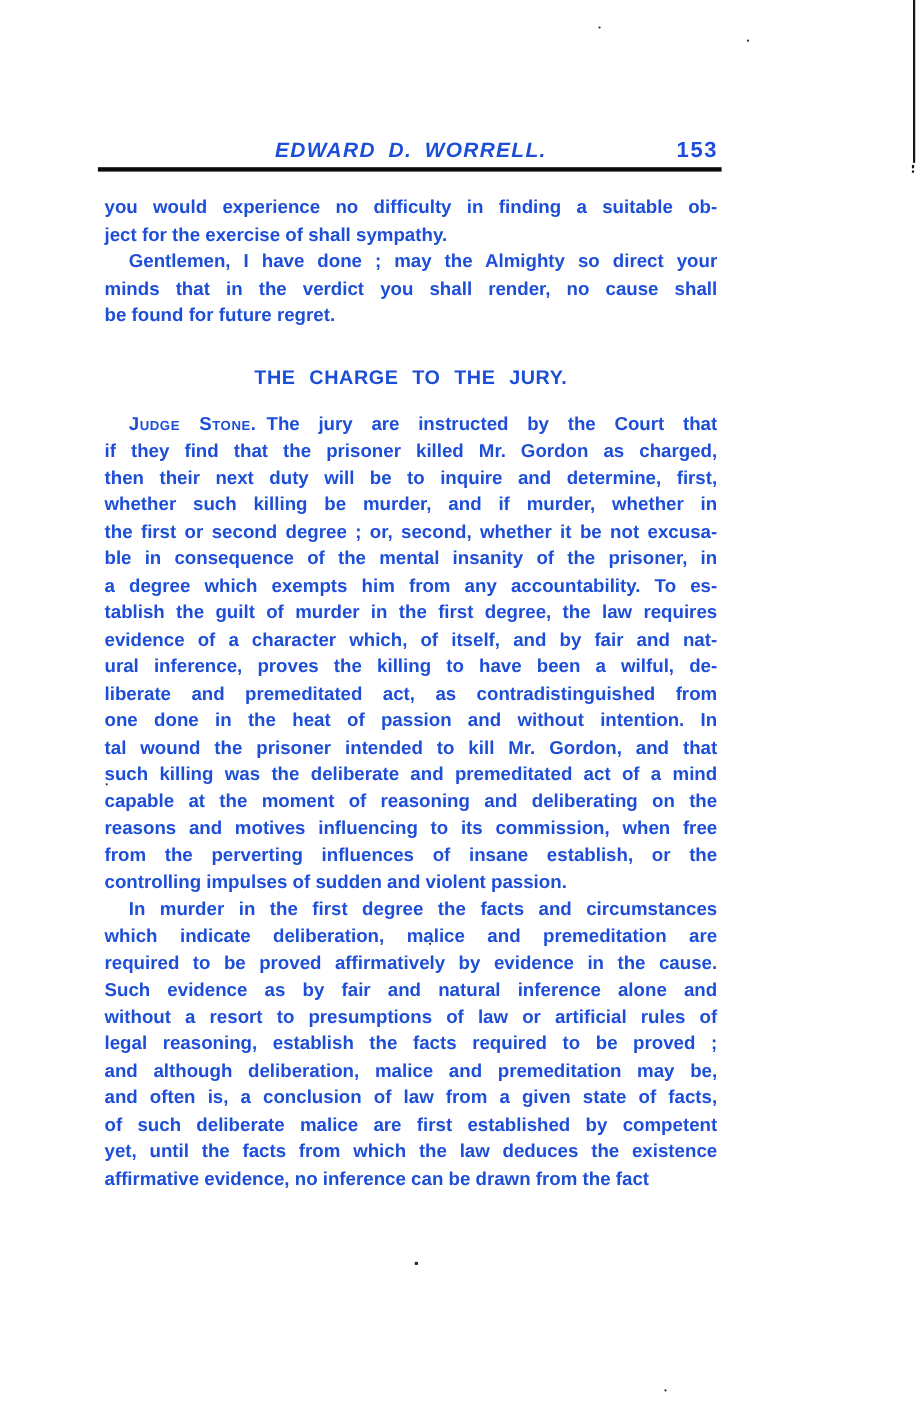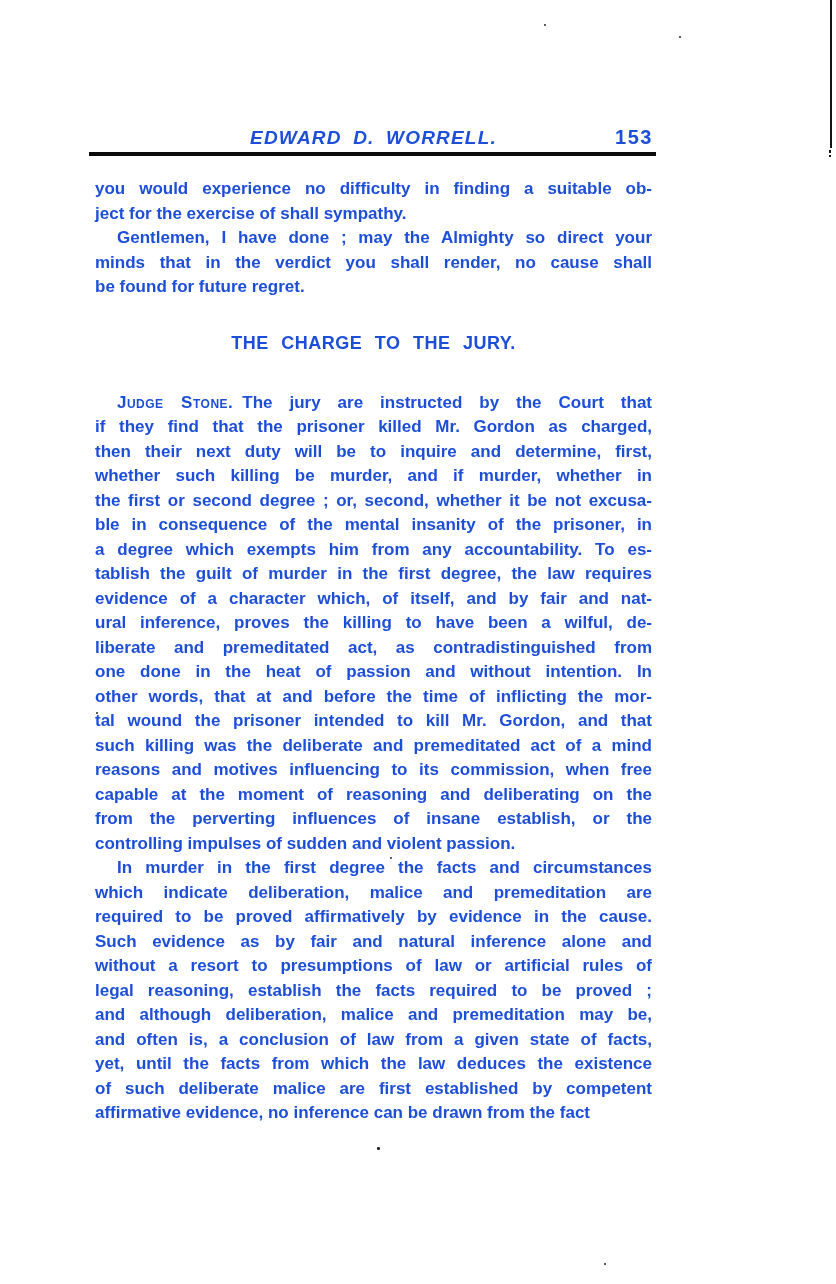--- a/index.html
+++ b/index.html
@@ -46,21 +46,21 @@
   .line {
     height: 24.5px;
     text-align: justify;
     text-align-last: justify;
   }
   .line.last { text-align-last: left; }
   .para.indent .line:first-child { text-indent: 22px; }
   .section-heading {
     height: 25px;
     margin-top: 31px;
-    margin-bottom: 35px;
+    margin-bottom: 18px;
     text-align: center;
     font-size: 18px;
     letter-spacing: 0.5px;
     word-spacing: 7px;
     line-height: 25px;
   }
   .sc {
     font-variant: small-caps;
     letter-spacing: 0.5px;
     margin-right: 9px;
@@ -101,40 +101,39 @@
         <div class="line">then their next duty will be to inquire and determine, first,</div>
         <div class="line">whether such killing be murder, and if murder, whether in</div>
         <div class="line">the first or second degree ; or, second, whether it be not excusa-</div>
         <div class="line">ble in consequence of the mental insanity of the prisoner, in</div>
         <div class="line">a degree which exempts him from any accountability. To es-</div>
         <div class="line">tablish the guilt of murder in the first degree, the law requires</div>
         <div class="line">evidence of a character which, of itself, and by fair and nat-</div>
         <div class="line">ural inference, proves the killing to have been a wilful, de-</div>
         <div class="line">liberate and premeditated act, as contradistinguished from</div>
         <div class="line">one done in the heat of passion and without intention. In</div>
-        <div class="line">other words, that at and before the time of inflicting the mor-</div>
         <div class="line">tal wound the prisoner intended to kill Mr. Gordon, and that</div>
         <div class="line">such killing was the deliberate and premeditated act of a mind</div>
+        <div class="line">capable at the moment of reasoning and deliberating on the</div>
         <div class="line">reasons and motives influencing to its commission, when free</div>
-        <div class="line">capable at the moment of reasoning and deliberating on the</div>
         <div class="line">from the perverting influences of insane establish, or the</div>
         <div class="line last">controlling impulses of sudden and violent passion.</div>
       </div>
 
     <div class="para indent">
         <div class="line">In murder in the first degree the facts and circumstances</div>
         <div class="line">which indicate deliberation, malice and premeditation are</div>
         <div class="line">required to be proved affirmatively by evidence in the cause.</div>
         <div class="line">Such evidence as by fair and natural inference alone and</div>
         <div class="line">without a resort to presumptions of law or artificial rules of</div>
         <div class="line">legal reasoning, establish the facts required to be proved ;</div>
         <div class="line">and although deliberation, malice and premeditation may be,</div>
         <div class="line">and often is, a conclusion of law from a given state of facts,</div>
+        <div class="line">of such deliberate malice are first established by competent</div>
         <div class="line">yet, until the facts from which the law deduces the existence</div>
-        <div class="line">of such deliberate malice are first established by competent</div>
         <div class="line last">affirmative evidence, no inference can be drawn from the fact</div>
       </div>
 
   </div>
 
   <div class="speck" style="left:544px; top:24px; width:2px; height:2px;"></div>
   <div class="speck" style="left:679px; top:36px; width:2px; height:2px;"></div>
   <div class="speck" style="left:96px; top:712px; width:2px; height:2px;"></div>
   <div class="speck" style="left:390px; top:857px; width:2px; height:2px;"></div>
   <div class="speck" style="left:377px; top:1147px; width:3px; height:3px;"></div>

